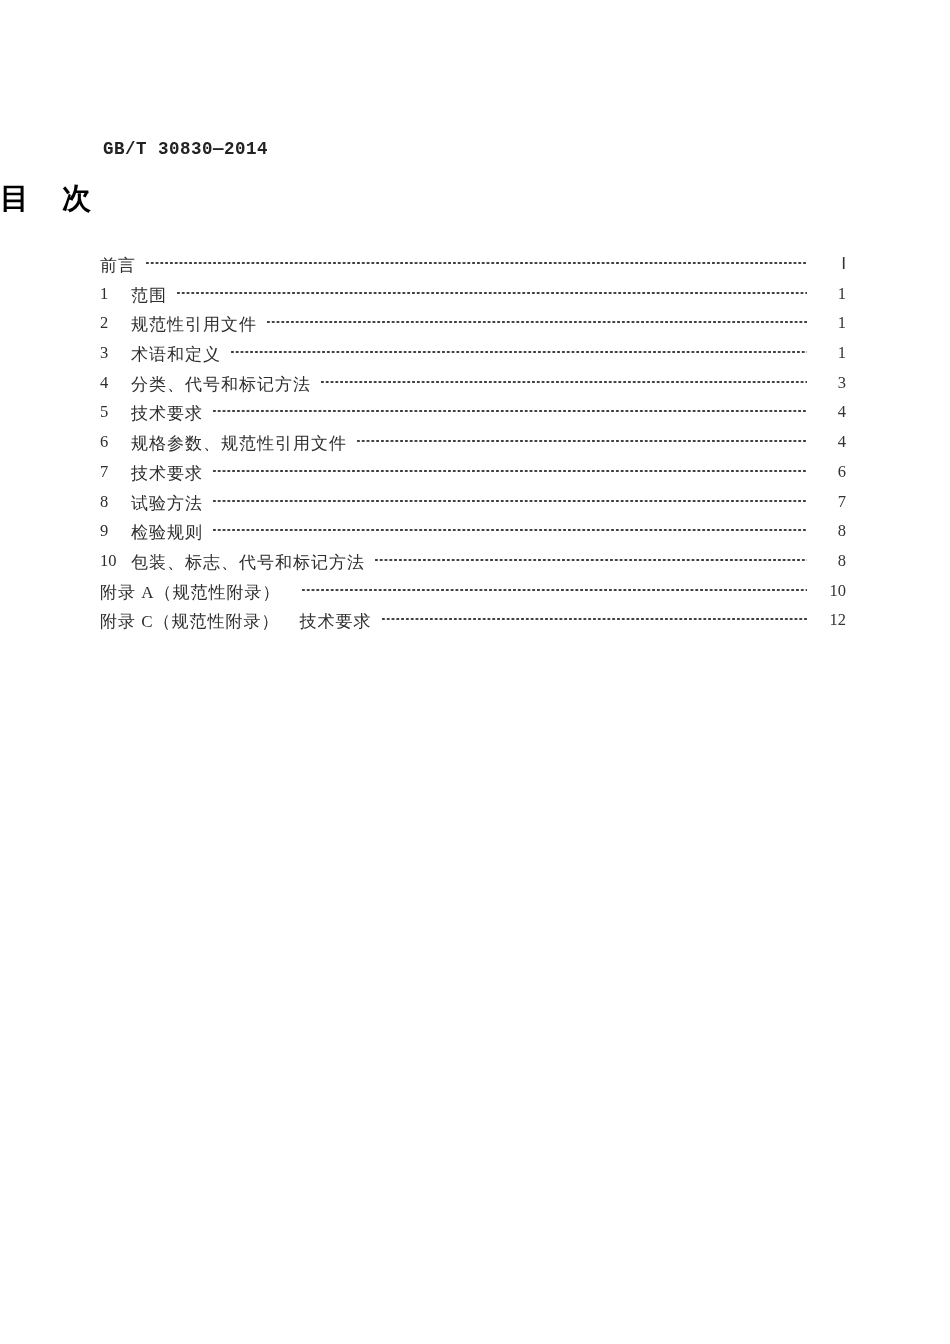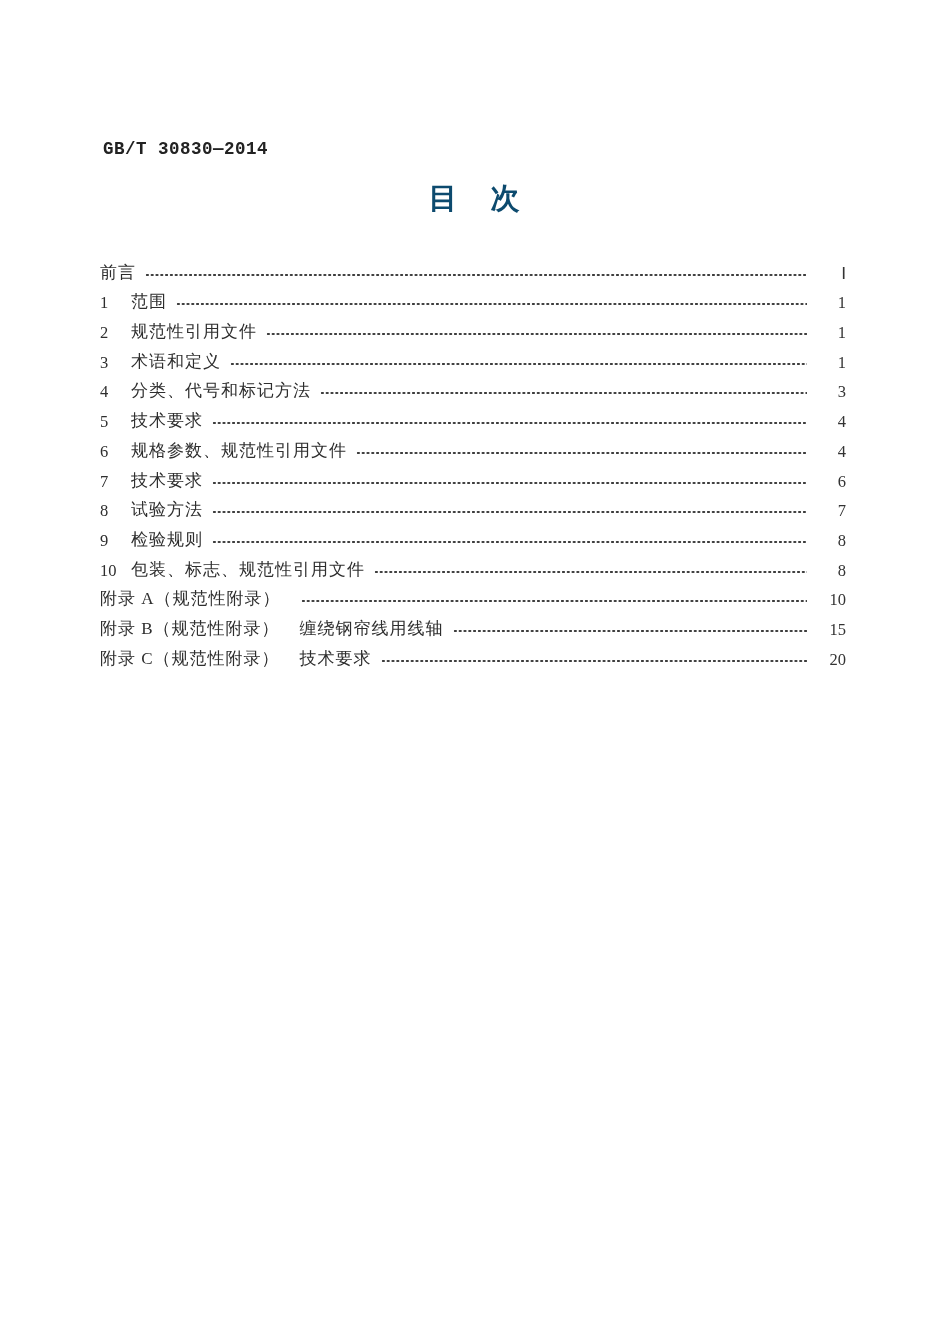--- a/index.html
+++ b/index.html
@@ -24,37 +24,37 @@
     font-size: 17.5px;
     letter-spacing: 0.5px;
     color: #222222;
     margin-top: 40px;
   }
   .doc-title {
     position: absolute;
     left: 0;
     top: 179px;
     width: 950px;
-    text-align: center;
+    text-align: left;
     font-weight: bold;
     font-size: 29px;
     letter-spacing: 2px;
-    color: #0c4a6e;
+    color: #000000;
   }
   .toc {
     position: absolute;
     left: 100px;
     top: 254px;
     width: 746px;
     font-size: 17px;
     color: #2e2e2e;
   }
   .toc-row {
     display: flex;
-    align-items: flex-end;
+    align-items: flex-start;
     height: 29.7px;
     white-space: nowrap;
   }
   .num {
     flex: none;
     width: 31px;
     font-family: "Liberation Serif", serif;
     font-size: 16.5px;
   }
   .label {
@@ -160,41 +160,35 @@
 
     <div class="toc-row">
       <span class="num">9</span>
       <span class="label">检验规则</span>
       <span class="dots"></span>
       <span class="pagenum">8</span>
     </div>
 
     <div class="toc-row">
       <span class="num">10</span>
-      <span class="label">包装、标志、规范性引用文件</span>
+      <span class="label">包装、标志、代号和标记方法</span>
       <span class="dots"></span>
       <span class="pagenum">8</span>
     </div>
 
     <div class="toc-row">
       <span class="prefix">附录 A（规范性附录）</span>
       <span class="dots"></span>
       <span class="pagenum">10</span>
     </div>
 
-    <div class="toc-row">
-      <span class="prefix">附录 B（规范性附录）</span>
-      <span class="label">缠绕钢帘线用线轴</span>
-      <span class="dots"></span>
-      <span class="pagenum">15</span>
-    </div>
 
     <div class="toc-row">
       <span class="prefix">附录 C（规范性附录）</span>
       <span class="label">技术要求</span>
       <span class="dots"></span>
-      <span class="pagenum">20</span>
+      <span class="pagenum">12</span>
     </div>
 
 
 
   </div>
 </div>
 
 </body></html>

